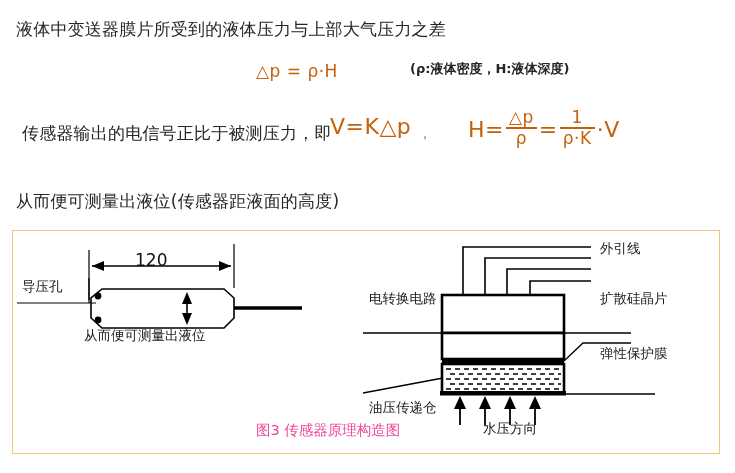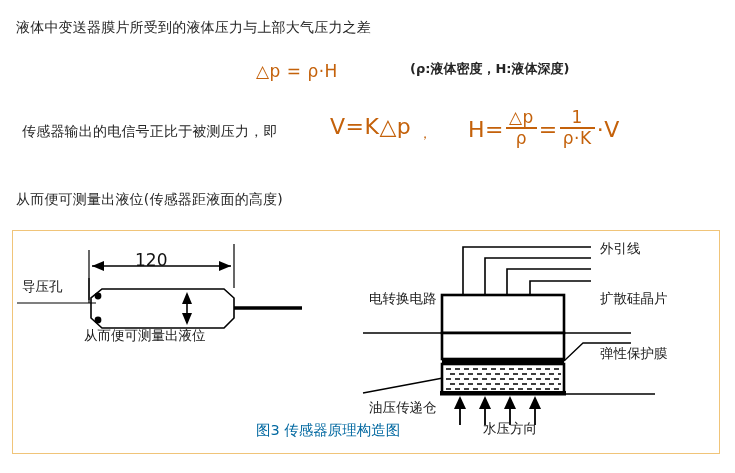--- a/index.html
+++ b/index.html
@@ -8,21 +8,21 @@
     background:#ffffff;
     font-family:"DejaVu Sans","Liberation Sans",sans-serif;
     color:#1a1a1a;
     position:relative;
     overflow:hidden;
   }
   .abs{position:absolute;}
 
   
   .body-text{
-    font-size:14px;
+    font-size:17px;
     line-height:1.3;
     color:#262626;
     white-space:nowrap;
     letter-spacing:0.2px;
   }
 
   
   .math{
     color:#C4610A;
     font-family:"DejaVu Sans","Liberation Sans",sans-serif;
@@ -63,21 +63,21 @@
     width:708px;height:224px;
     border:1.5px solid #F0C479;
     box-sizing:border-box;
     background:#ffffff;
   }
 
   
   svg{display:block;}
 
   .cap{
-    font-size:14.5px;color:#0369a1;white-space:nowrap;
+    font-size:14.5px;color:#ec4899;white-space:nowrap;
   }
   .dlabel{
     font-size:13.5px;color:#1a1a1a;white-space:nowrap;
   }
   .num120{
     font-size:17px;color:#111;white-space:nowrap;
     font-family:"DejaVu Sans","Liberation Sans",sans-serif;
   }
 </style>
 </head>

